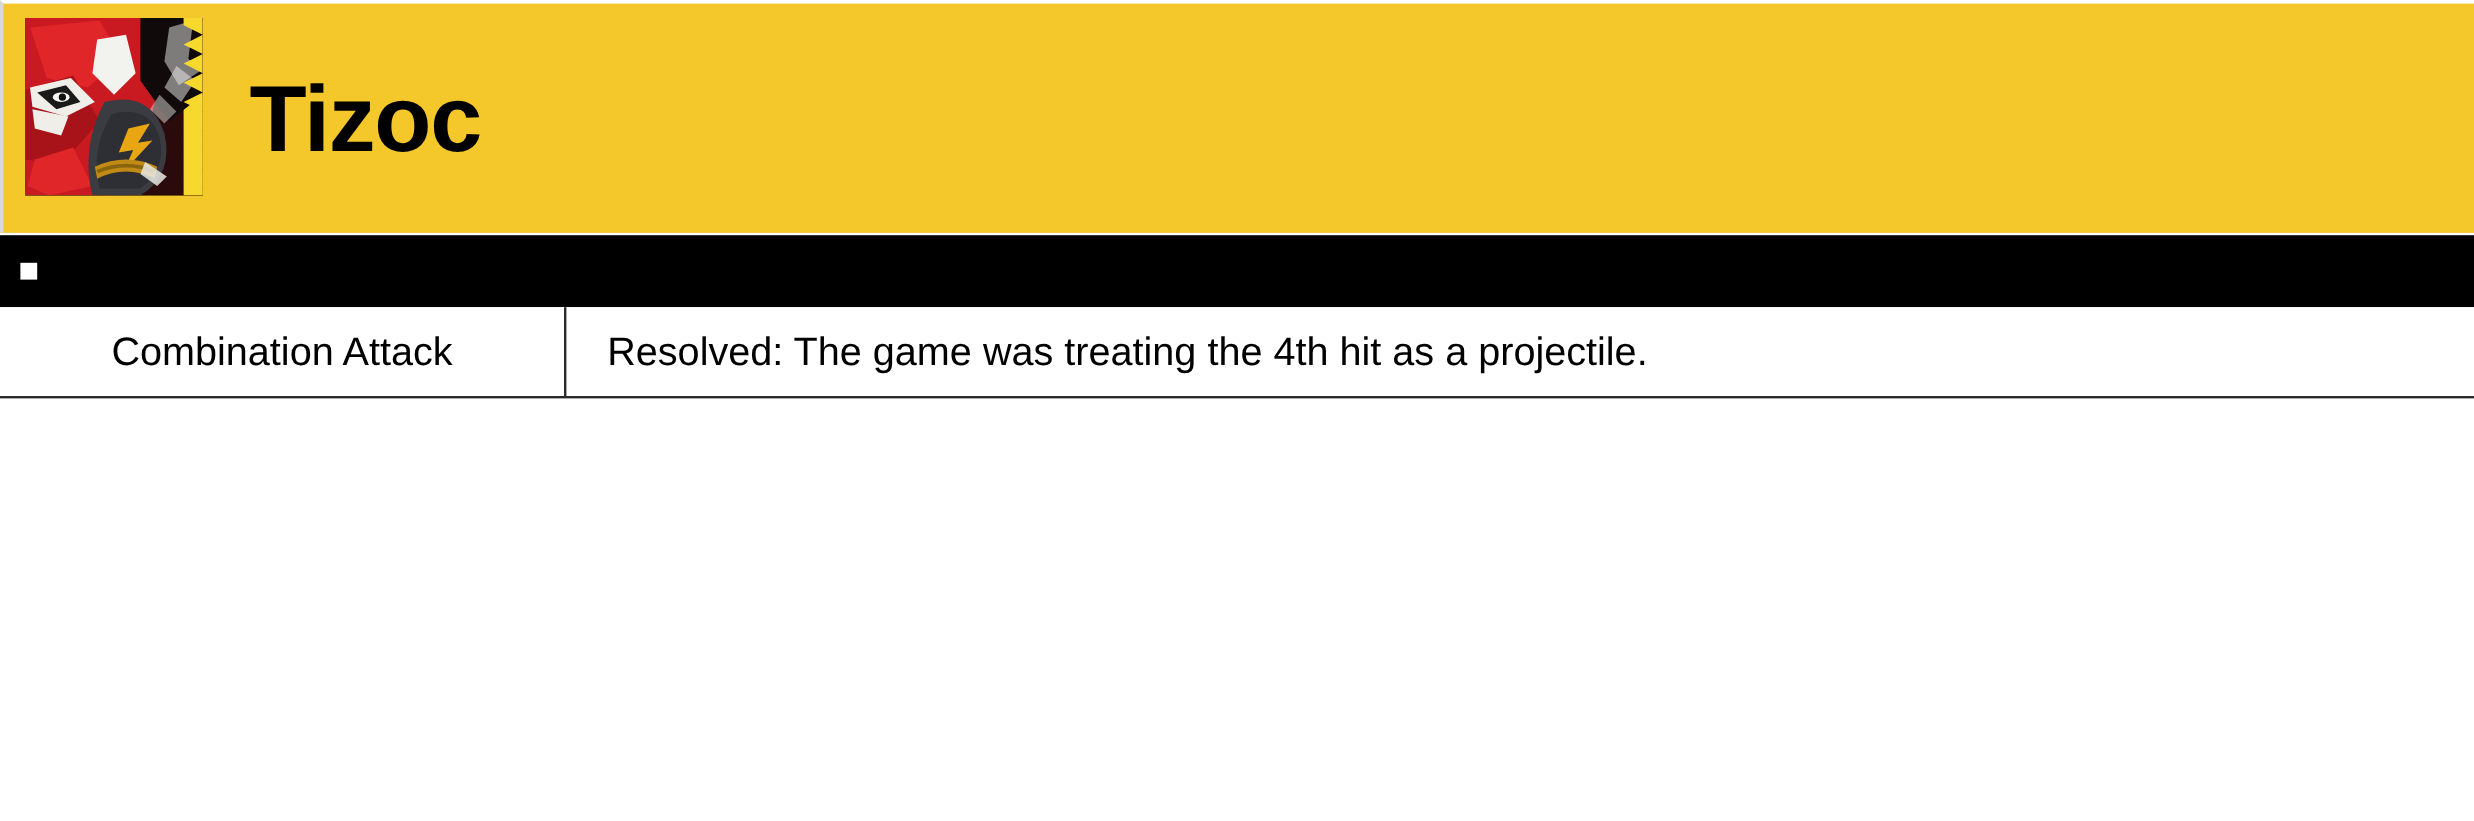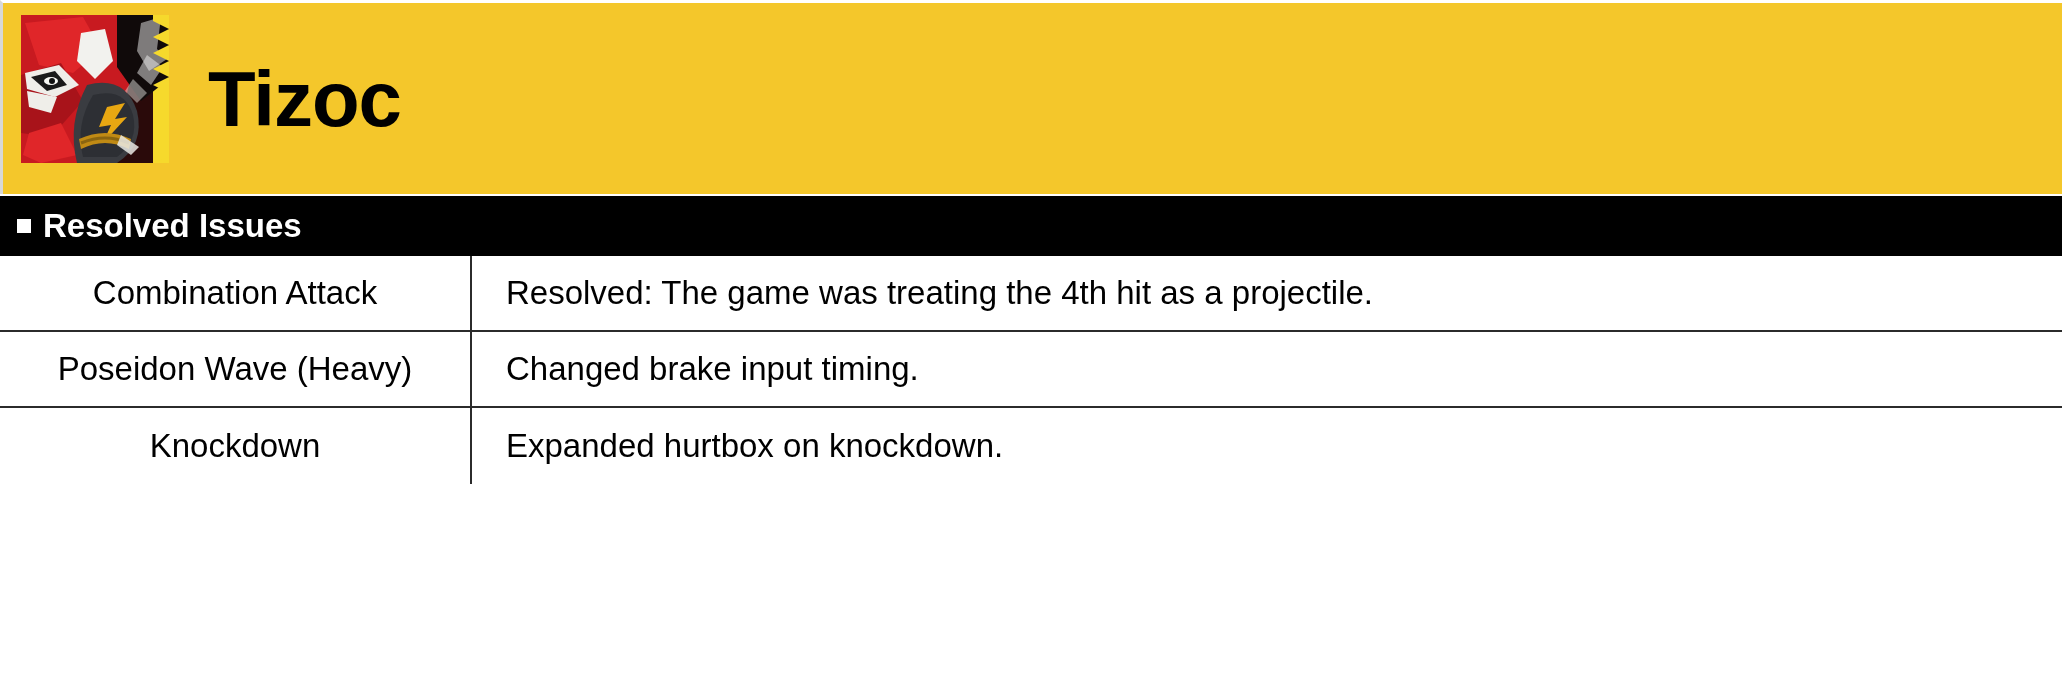--- a/index.html
+++ b/index.html
@@ -157,35 +157,24 @@
 
         <path d="M100,120 L118,132 L110,140 L96,130 Z" fill="#e9e9e4" opacity="0.85"></path>
         <path d="M112,64 L126,78 L116,88 L104,76 Z" fill="#dcdcd8" opacity="0.5"></path>
       </svg>
     </div>
     <div class="char-title">Tizoc</div>
   </div>
 
   <div class="section-bar">
     <span class="bullet-square"></span>
-    <span>Resolved Issues</span>
   </div>
 
   <div class="rows-wrap">
     <div class="row">
       <div class="cell-name">Combination Attack</div>
       <div class="cell-desc">Resolved: The game was treating the 4th hit as a projectile.</div>
     </div>
   </div>
 
 
-  <div class="rows-wrap">
-    <div class="row">
-      <div class="cell-name">Poseidon Wave (Heavy)</div>
-      <div class="cell-desc">Changed brake input timing.</div>
-    </div>
-    <div class="row no-bottom">
-      <div class="cell-name">Knockdown</div>
-      <div class="cell-desc">Expanded hurtbox on knockdown.</div>
-    </div>
-  </div>
 
 </div>
 
 </body></html>

